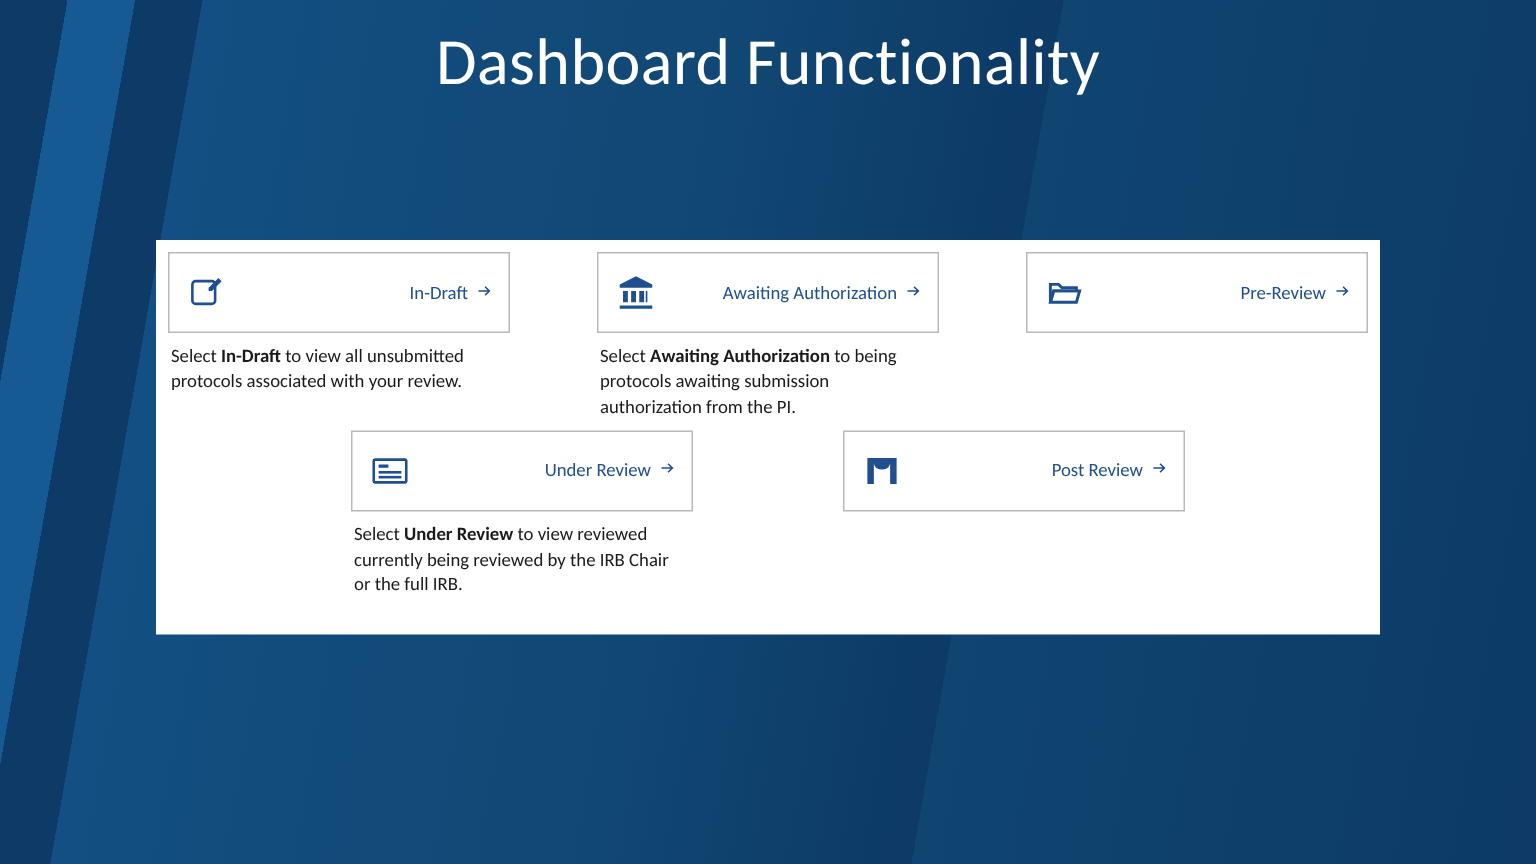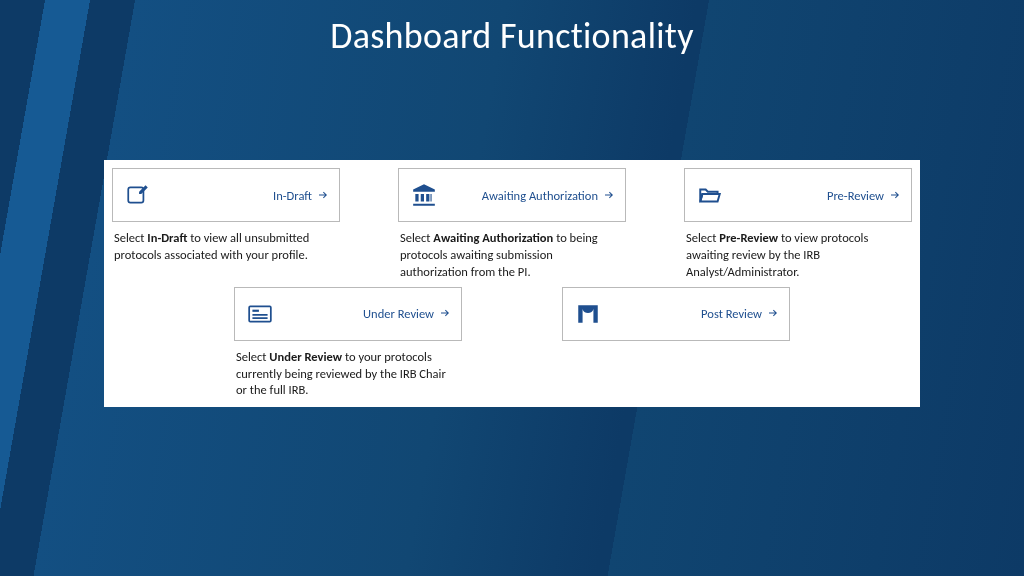--- a/index.html
+++ b/index.html
@@ -4,33 +4,33 @@
 <style>
   * { box-sizing: border-box; margin: 0; padding: 0; }
   html, body { width: 1024px; height: 576px; overflow: hidden; font-family: "Segoe UI", Calibri, Arial, sans-serif; }
   .slide {
     width: 1024px; height: 576px;
     background: linear-gradient(100deg, #0d3a66 0%, #0d3a66 4%, #165a94 4%, #165a94 8%, #0d3a66 8%, #0d3a66 12%, #134f82 12%, #114773 45%, #0d3a66 62%, #0d3a66 63%, #104571 63%, #0d3a66 100%);
     position: relative;
   }
   .title {
     color: #fff;
-    font-size: 36px;
+    font-size: 44px;
     font-weight: 400;
     text-align: center;
     padding-top: 14px;
     letter-spacing: 0.3px;
   }
   .panel {
     position: absolute;
     left: 104px;
     top: 160px;
     width: 816px;
     background: #fff;
-    padding: 8px 8px 8px 8px;
+    padding: 8px 8px 24px 8px;
   }
   .row { display: flex; }
   .row1 { justify-content: space-between; }
   .row2 { justify-content: center; gap: 100px; margin-top: 6px; }
   .item { width: 228px; }
   .card {
     border: 1px solid #b9b9b9;
     height: 54px;
     display: flex;
     align-items: center;
@@ -66,21 +66,21 @@
           <span class="linkwrap">
             <span class="linklabel">In-Draft</span>
             <span class="arrow-icon">
               <svg width="12" height="12" viewBox="0 0 24 24" fill="currentColor">
                   <path d="M4 11h12l-4-4 1.4-1.4L20 12l-6.6 6.4L12 17l4-4H4z"></path>
                 </svg>
             </span>
           </span>
         </div>
         <p class="desc">
-          <span>Select </span><b>In-Draft</b><span> to view all unsubmitted protocols associated with your profile.</span>
+          <span>Select </span><b>In-Draft</b><span> to view all unsubmitted protocols associated with your review.</span>
         </p>
       </div>
 
       <div class="item">
         <div class="card">
           <span class="icon">
             <svg width="26" height="26" viewBox="0 0 24 24" fill="currentColor">
               <path d="M12 2L2 7v2h20V7L12 2zM4 11h3v7H4v-7zm5 0h3v7H9v-7zm5 0h3v7h-3v-7zm5 0h-1v7h1v-7zM2 20h20v2H2z"></path>
             </svg>
           </span>
@@ -108,23 +108,20 @@
           </span>
           <span class="linkwrap">
             <span class="linklabel">Pre-Review</span>
             <span class="arrow-icon">
               <svg width="12" height="12" viewBox="0 0 24 24" fill="currentColor">
                   <path d="M4 11h12l-4-4 1.4-1.4L20 12l-6.6 6.4L12 17l4-4H4z"></path>
                 </svg>
             </span>
           </span>
         </div>
-        <p class="desc">
-          <span>Select </span><b>Pre-Review</b><span> to view protocols awaiting review by the IRB Analyst/Administrator.</span>
-        </p>
       </div>
 
     </div>
 
     <div class="row row2">
 
       <div class="item">
         <div class="card">
           <span class="icon">
             <svg width="26" height="26" viewBox="0 0 24 24" fill="currentColor">
@@ -137,21 +134,21 @@
           <span class="linkwrap">
             <span class="linklabel">Under Review</span>
             <span class="arrow-icon">
               <svg width="12" height="12" viewBox="0 0 24 24" fill="currentColor">
                   <path d="M4 11h12l-4-4 1.4-1.4L20 12l-6.6 6.4L12 17l4-4H4z"></path>
                 </svg>
             </span>
           </span>
         </div>
         <p class="desc">
-          <span>Select </span><b>Under Review</b><span> to your protocols currently being reviewed by the IRB Chair or the full IRB.</span>
+          <span>Select </span><b>Under Review</b><span> to view reviewed currently being reviewed by the IRB Chair or the full IRB.</span>
         </p>
       </div>
 
       <div class="item">
         <div class="card">
           <span class="icon">
             <svg width="26" height="26" viewBox="0 0 24 24" fill="currentColor">
               <path d="M3 4h18v3H3V4zm0 3h4v13H3V7zm14 0h4v13h-4V7zM7 7h10c0 0 0 4-5 4S7 7 7 7z"></path>
             </svg>
           </span>

